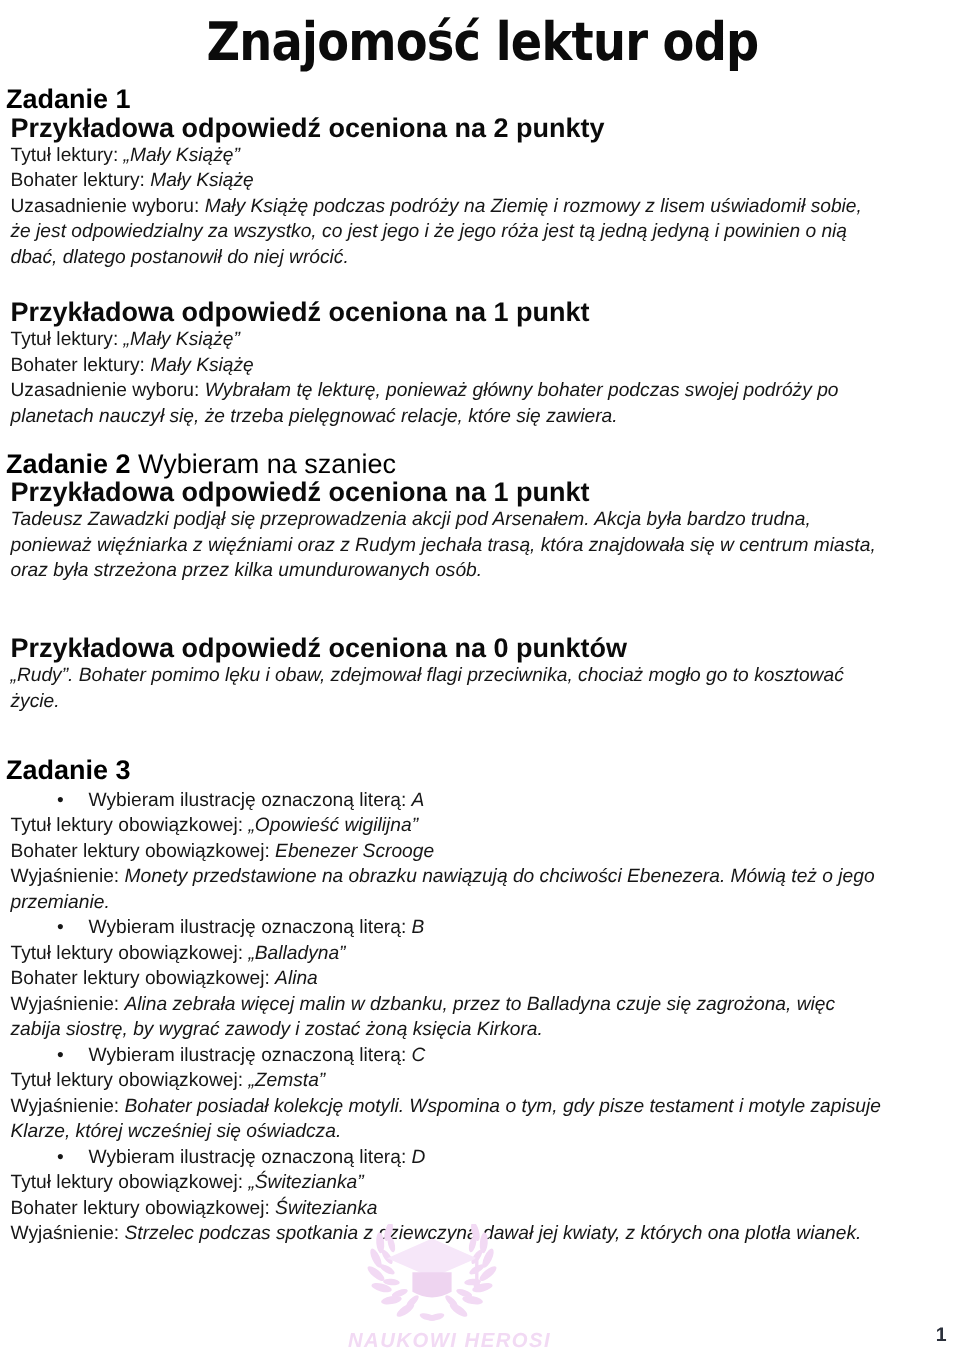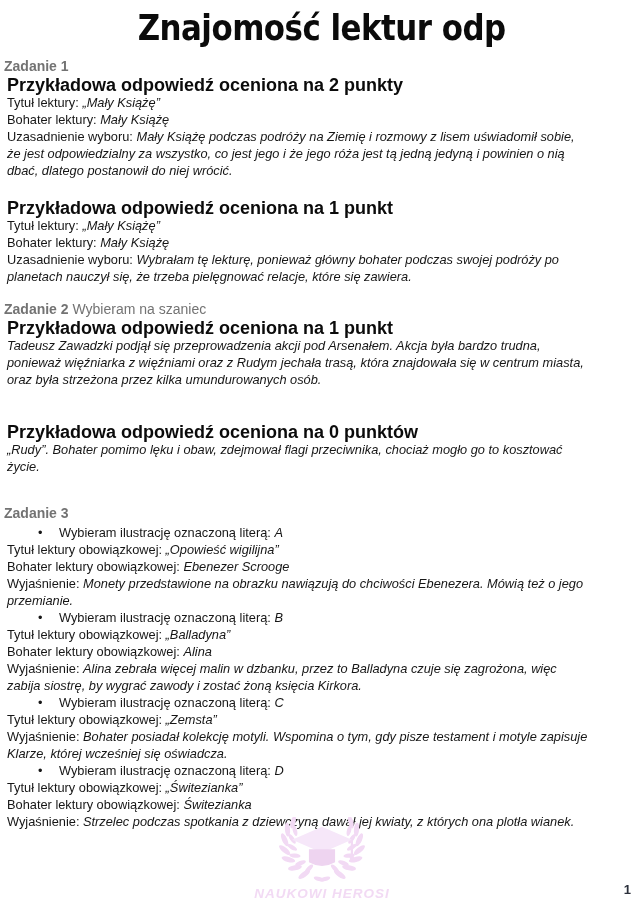--- a/index.html
+++ b/index.html
@@ -22,25 +22,25 @@
     font-family:"DejaVu Sans",sans-serif;
     font-weight:bold;
     font-size:30px;
     letter-spacing:-0.5px;
     transform:scale(1.03,1.18);
     transform-origin:center top;
     color:#0b0b0b;
   }
   .content{padding:0 56px 0 7px;}
   .z-head{
-    font-size:14px;
+    font-size:18px;
     font-weight:bold;
     line-height:18px;
     margin:15px 0 2px -3px;
-    color:#737373;
+    color:#000000;
   }
   .z-head.first{margin-top:9px;}
   .z-head .normal{font-weight:normal;}
   .block{margin:0 0 14px 0;}
   .b-head{
     font-weight:bold;
     font-size:18px;
     line-height:17px;
     color:#0b0b0b;
   }
@@ -56,21 +56,20 @@
     display:inline-block;
     width:21px;
     font-size:12.8px;
   }
   .watermark{
     position:absolute;
     left:50%;
     bottom:5px;
     transform:translateX(-50%);
     width:180px;
-    text-align:center;
     color:#f2daf4;
   }
   .watermark .brand{
     font-family:"Liberation Sans",sans-serif;
     font-weight:bold;
     font-style:italic;
     font-size:13.5px;
     letter-spacing:1px;
     margin-top:-3px;
     color:#f2daf4;

